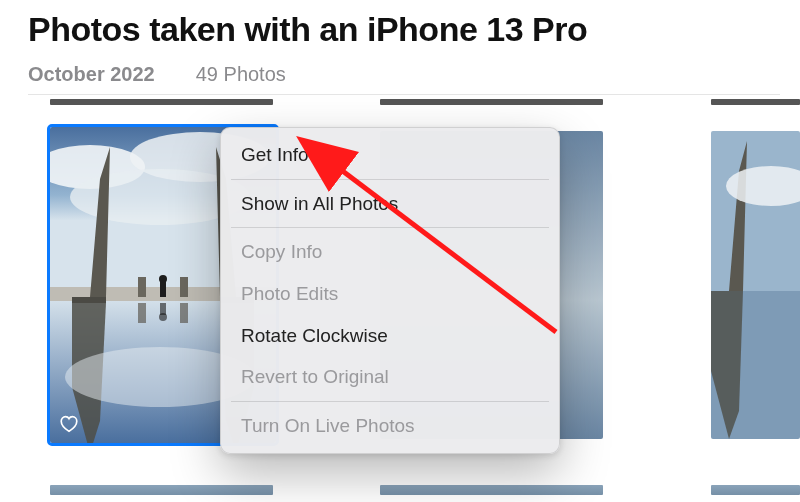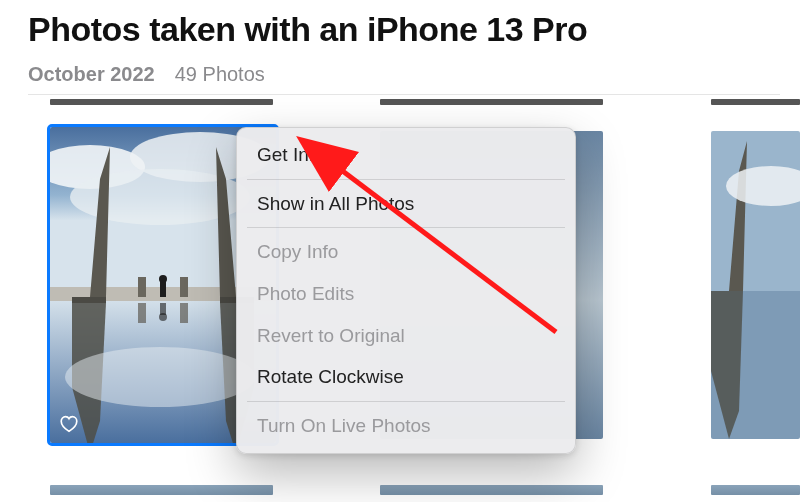--- a/index.html
+++ b/index.html
@@ -19,21 +19,21 @@
     font-size: 34px;
     font-weight: 800;
     letter-spacing: -0.5px;
     color: #111;
     margin: 0;
     line-height: 1.15;
   }
   .subrow {
     display: flex;
     align-items: baseline;
-    gap: 20px;
+    gap: 41px;
     margin-top: 14px;
     padding-bottom: 8px;
     border-bottom: 1px solid #e5e5e5;
   }
   .subrow .date {
     font-size: 20px;
     font-weight: 600;
     color: #8a8a8d;
   }
   .subrow .count {
@@ -88,21 +88,21 @@
   .bottom-sliver {
     position: absolute;
     height: 10px;
     border-radius: 1px;
     background: #808080;
   }
 
   
   .menu {
     position: absolute;
-    left: 236px;
+    left: 220px;
     top: 32px;
     width: 338px;
     background: rgba(236,236,238,0.98);
     border: 1px solid rgba(0,0,0,0.12);
     border-radius: 10px;
     box-shadow: 0 20px 50px rgba(0,0,0,0.28), 0 2px 6px rgba(0,0,0,0.12);
     padding: 6px 0;
     font-size: 19px;
   }
   .menu .item {
@@ -211,22 +211,22 @@
   <div class="bottom-sliver" style="left:380px; width:223px; bottom:0; background:linear-gradient(#8aa3b9,#7690a7);"></div>
   <div class="bottom-sliver" style="left:711px; width:89px;  bottom:0; background:linear-gradient(#8aa3b9,#7690a7);"></div>
 
   <div class="menu">
     <div class="item">Get Info</div>
     <div class="sep"></div>
     <div class="item">Show in All Photos</div>
     <div class="sep"></div>
     <div class="item disabled">Copy Info</div>
     <div class="item disabled">Photo Edits</div>
+    <div class="item">Rotate Clockwise</div>
     <div class="item disabled">Revert to Original</div>
-    <div class="item">Rotate Clockwise</div>
     <div class="sep"></div>
     <div class="item disabled">Turn On Live Photos</div>
   </div>
 
   <svg class="arrow" width="800" height="400">
     <defs>
       <marker id="ah" markerWidth="14" markerHeight="14" refX="3" refY="5" orient="auto">
         <path d="M0 0 L12 5 L0 10 Z" fill="#ff1a1a"></path>
       </marker>
     </defs>

